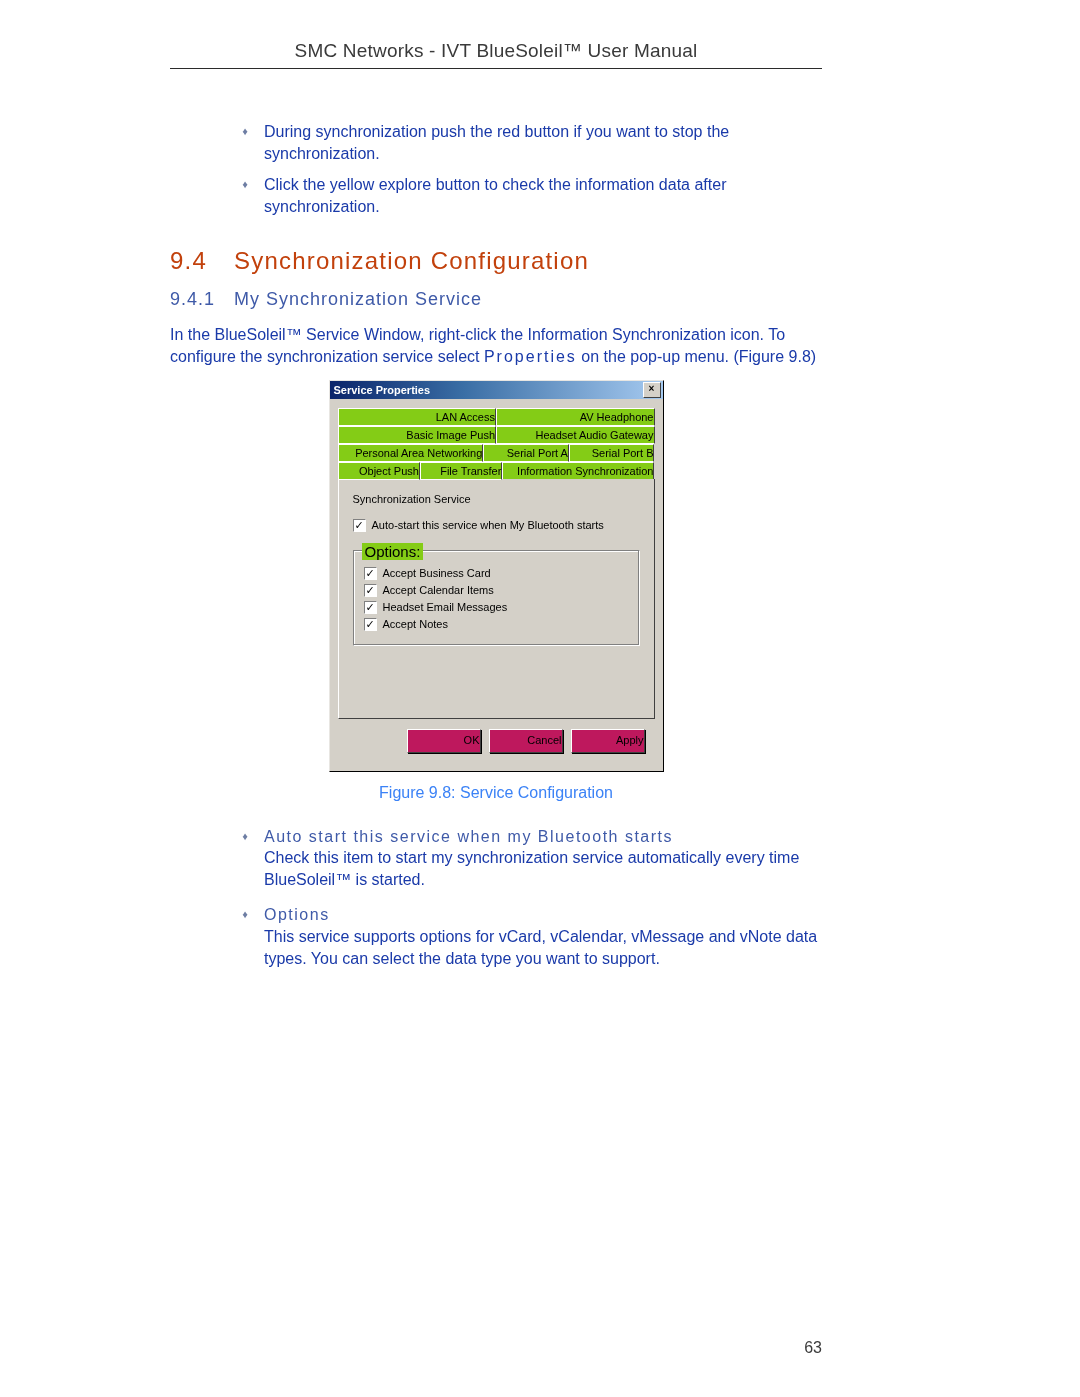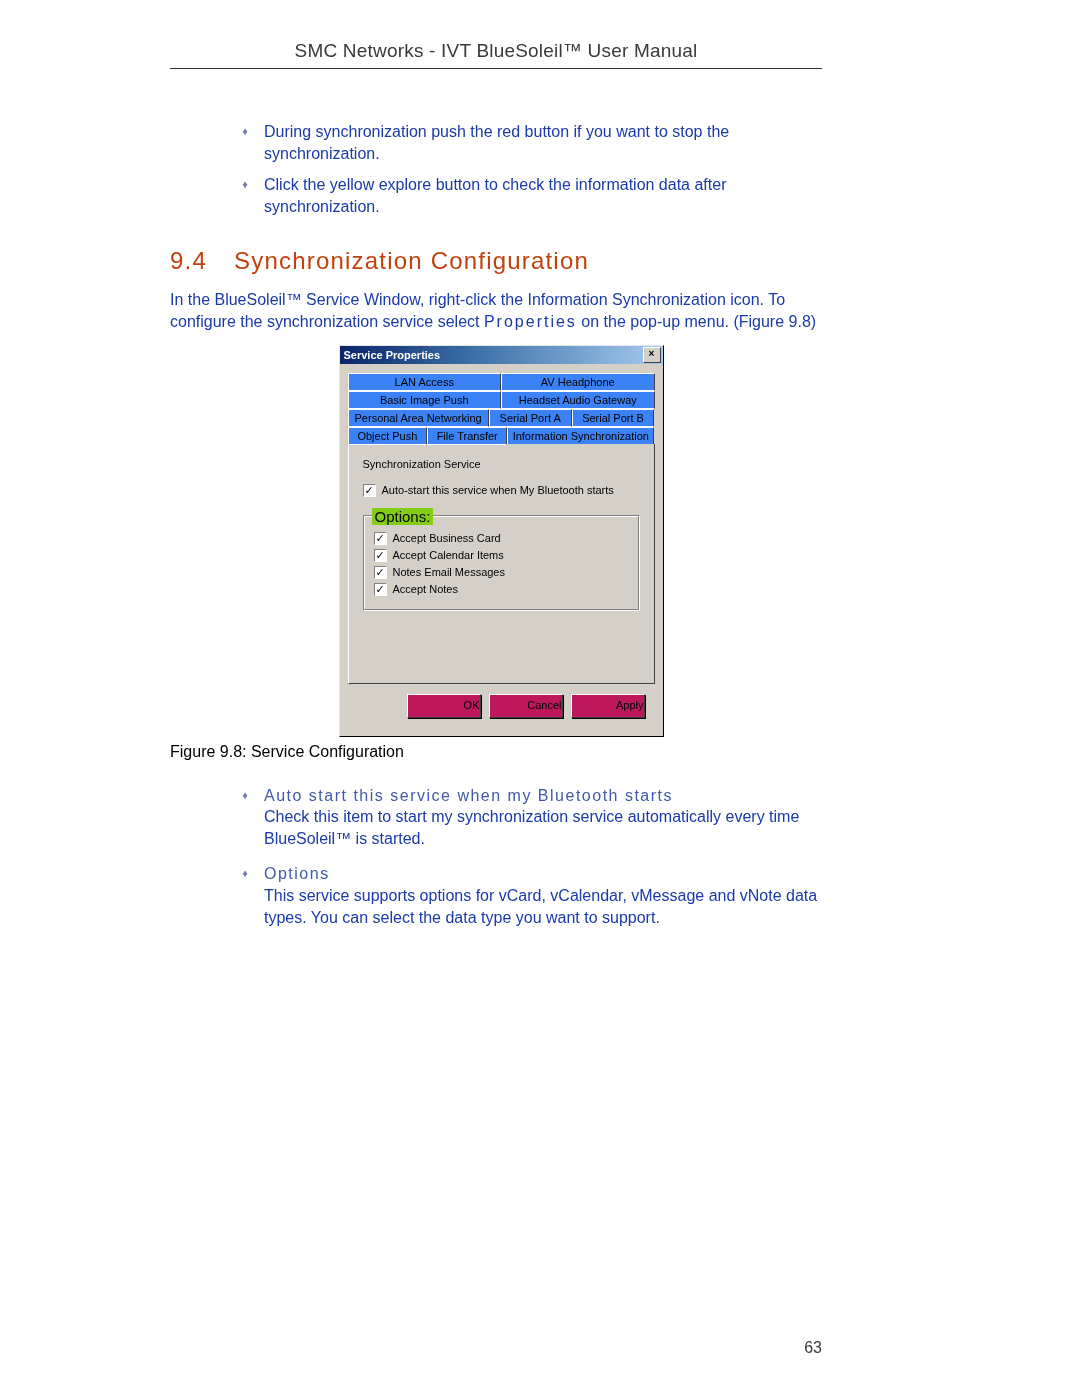--- a/index.html
+++ b/index.html
@@ -80,21 +80,20 @@
     margin: 6px auto 6px auto;
   }
   .dlg {
     font-family: Tahoma, "MS Sans Serif", sans-serif;
     font-size: 11px;
     color: #000;
     background: #d4d0c8;
     border: 1px solid #000;
     border-top-color: #e8e6e2;
     border-left-color: #e8e6e2;
-    margin-left: 10px;
   }
   .titlebar {
     height: 18px;
     background: linear-gradient(to right, #0a246a 0%, #3a6ea5 40%, #a6caf0 100%);
     color: #fff;
     font-weight: bold;
     font-size: 11px;
     display: flex;
     align-items: center;
     justify-content: space-between;
@@ -112,27 +111,27 @@
     line-height: 12px;
     text-align: center;
     font-weight: bold;
   }
   .dlgbody {
     padding: 8px;
   }
   .tabs-area { margin-bottom: 4px; }
   .tabrow { display: flex; align-items: flex-end; }
   .tab {
-    background: #3b82f6;
+    background: #84cc16;
     border: 1px solid #fff;
     border-right-color: #404040;
     border-bottom: none;
     font-size: 11px;
     color: #000;
-    text-align: center;
+    text-align: right;
     padding: 2px 0;
     box-sizing: border-box;
     position: relative;
   }
   .tab.inactive { border-bottom: 1px solid #fff; top: 1px; }
   .tabpanel {
     border: 1px solid #fff;
     border-right-color: #404040;
     border-bottom-color: #404040;
     border-top: none;
@@ -169,23 +168,24 @@
   }
   .winbtn {
     width:72px; height:22px;
     background:#be185d;
     border:1px solid #fff;
     border-right-color:#404040; border-bottom-color:#404040;
     color:#000; font-size:11px; text-align:right; line-height:20px;
     box-shadow: 1px 1px 0 #000;
   }
   .caption {
-    color:#000000;
+    text-align:center;
+    color:#3b82f6;
     font-size:16px;
-    margin: 6px 0 24px 0;
+    margin: 12px 0 24px 0;
   }
   .setting-heading {
     font-size:16px;
     color:#3f5aa8;
     letter-spacing:2px;
     margin-bottom:10px;
   }
   .sub-bullets { margin-left: 70px; }
   .sub-bullets .bitem { margin-bottom: 14px; }
   .bold-span { letter-spacing: 1.5px; color:#3f5aa8; }
@@ -210,20 +210,24 @@
       <div class="diamond">♦</div>
       <div class="txt">Click the yellow explore button to check the information data after synchronization.</div>
     </div>
   </div>
 
   <div class="h2row">
     <span class="num">9.4</span>
     <span>Synchronization Configuration</span>
   </div>
 
+  <div class="h3row">
+    <span class="num">9.4.1</span>
+    <span>My Synchronization Service</span>
+  </div>
 
   <div class="para">
     <span>In the BlueSoleil™ Service Window, right-click the Information Synchronization icon. To configure the synchronization service select </span><span class="prop-word">Properties</span><span> on the pop-up menu. (Figure 9.8)</span>
   </div>
 
   <div class="dlg-wrap">
     <div class="dlg">
       <div class="titlebar">
         <span>Service Properties</span>
         <div class="closebtn">×</div>
@@ -259,21 +263,21 @@
               <div class="chkline">
                   <div class="chkbox">✓</div>
                   <span>Accept Business Card</span>
                 </div>
               <div class="chkline">
                   <div class="chkbox">✓</div>
                   <span>Accept Calendar Items</span>
                 </div>
               <div class="chkline">
                   <div class="chkbox">✓</div>
-                  <span>Notes Email Messages</span>
+                  <span>Headset Email Messages</span>
                 </div>
               <div class="chkline">
                   <div class="chkbox">✓</div>
                   <span>Accept Notes</span>
                 </div>
             </div>
           </div>
         </div>
         <div class="dlgbtns">
           <div class="winbtn">OK</div>

